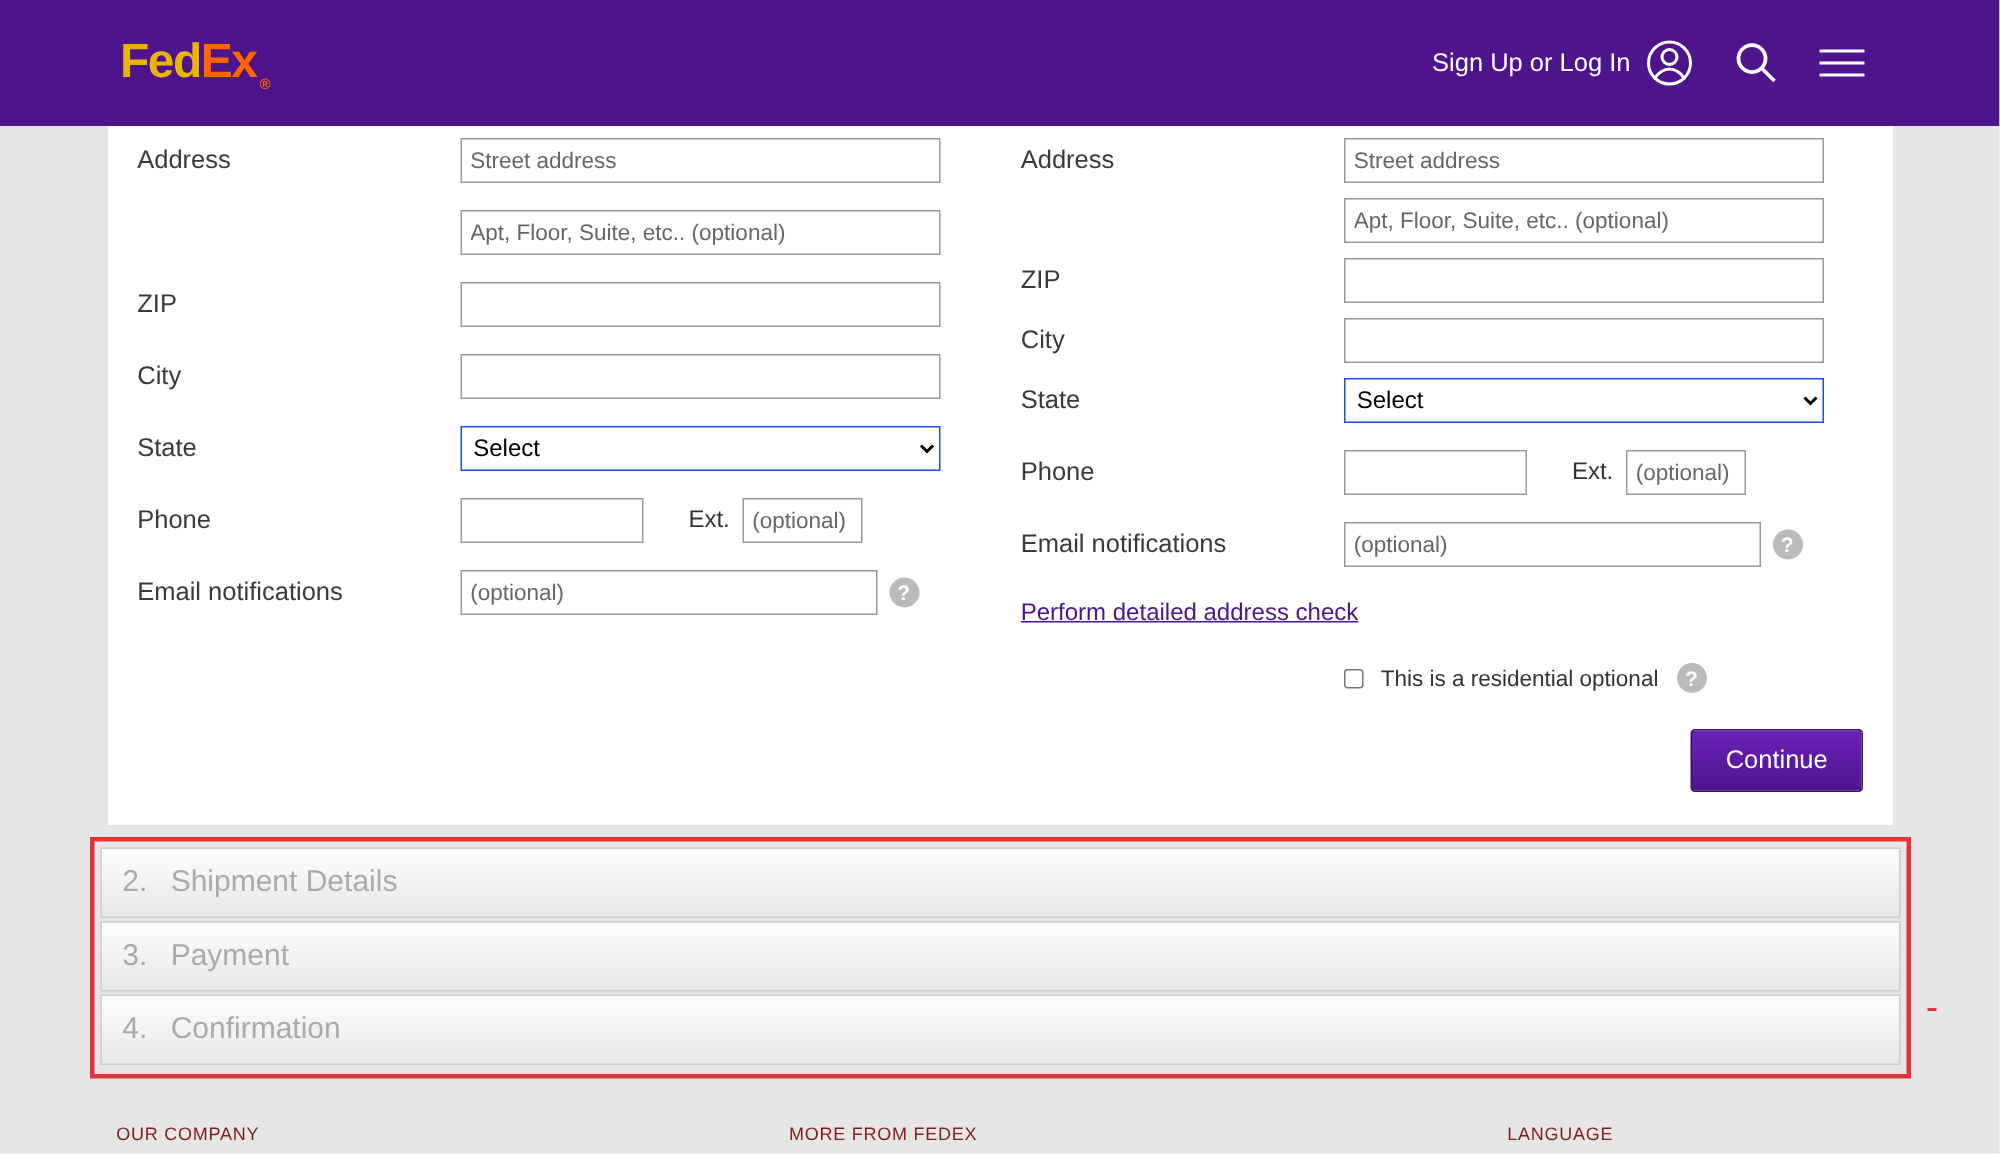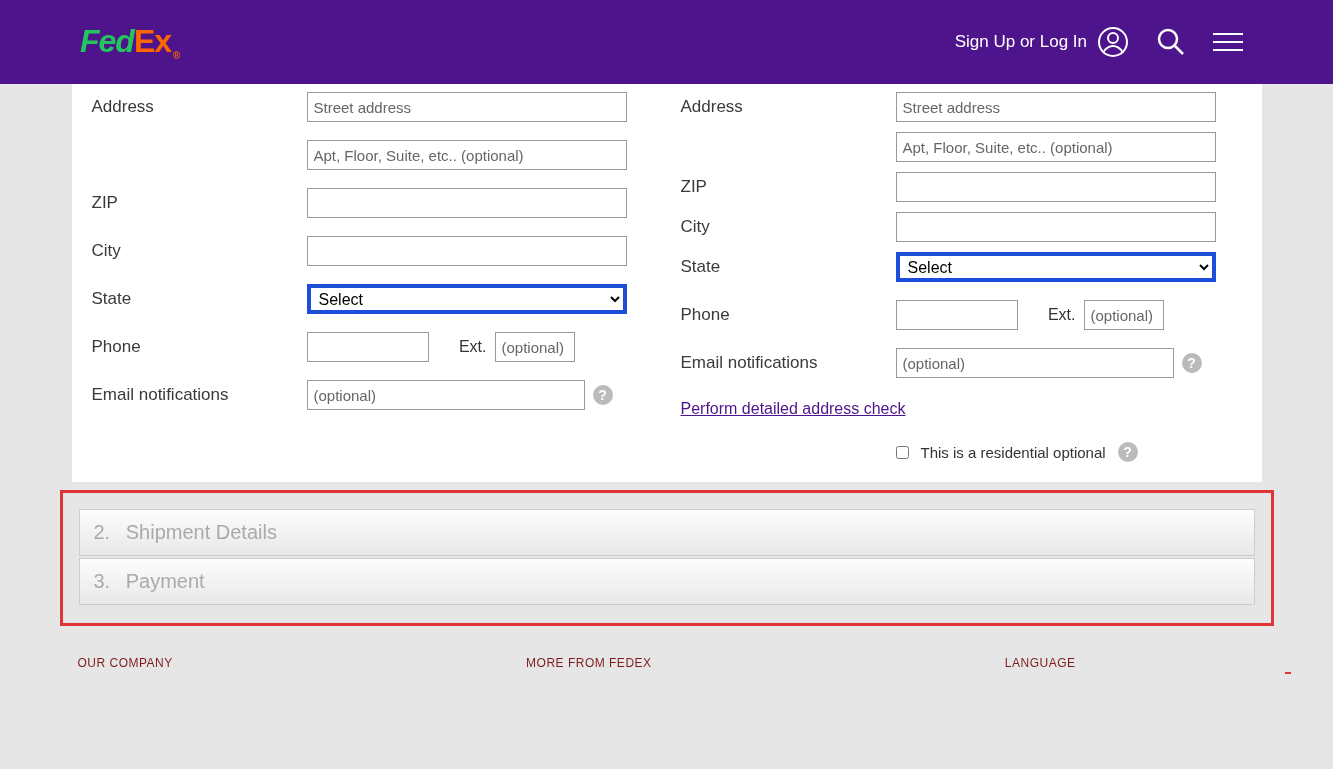--- a/index.html
+++ b/index.html
@@ -1,49 +1,49 @@
 <!DOCTYPE html>
 <html><head>
 <meta charset="utf-8">
 <style>
 * { margin:0; padding:0; box-sizing:border-box; font-family: Arial, Helvetica, sans-serif; }
 body { background:#e6e6e6; }
 .header { background:#4d148c; height:84px; display:flex; align-items:center; justify-content:space-between; padding:0 90px 0 80px; }
 .logo { color:#fff; font-weight:bold; font-size:32px; letter-spacing:-1px; }
-.logo .fed { color:#22c55e;font-style:italic; }
+.logo .fed { color:#eab308; }
 .logo .ex { color:#ff6600;text-align:center; }
 .logo .reg { font-size:10px; vertical-align:sub; margin-left:2px; color:#ff6600;}
 .header-right { display:flex; align-items:center; gap:27px; }
 .signin { color:#fff; font-size:17px; display:flex; align-items:center; gap:10px; cursor:pointer;}
 .icon-btn { color:#fff; cursor:pointer; display:flex; align-items:center;}
 .hamburger { display:flex; flex-direction:column; gap:6px; cursor:pointer;}
 .hamburger span { display:block; width:30px; height:2px; background:#fff;}
 .main-wrap { width:1190px; margin:0 auto; background:#fff; padding:0 20px 20px 20px;}
 .form-area { display:flex; gap:28px; padding-top:8px;}
 .col { flex:1; }
 .row { display:flex; align-items:center; margin-bottom:18px; min-height:30px;}
 .row.tight { margin-bottom:10px;}
 .label { width:215px; font-size:17px; color:#3a3a3a;}
 .row input[type=text] { height:30px; border:1px solid #999; padding:0 6px; font-size:15px; color:#333;}
 .row input::placeholder { color:#666;}
 .w320 { width:320px; }
 .w122 { width:122px; }
-select.w320 { width:320px; height:30px; border:4px solid #1d4ed8; font-size:16px; padding:0 4px; background:#fff;}
+select.w320 { width:320px; height:30px; border:1px solid #1d4ed8; font-size:16px; padding:0 4px; background:#fff;}
 .ext-wrap { display:flex; align-items:center; gap:8px; width:268px;}
 .ext-label { font-size:16px; color:#333; margin-left:auto;}
 .opt-input { width:80px; height:30px; border:1px solid #999; padding:0 6px; font-size:15px;}
 .email-wrap { display:flex; align-items:center; gap:8px; width:320px;}
 .email-wrap input { width:278px;}
 .help-icon { width:20px; height:20px; border-radius:50%; background:#bbb; color:#fff; display:flex; align-items:center; justify-content:center; font-size:14px; font-weight:bold; cursor:pointer;}
 .link { color:#4d148c; text-decoration:underline; font-size:16px; cursor:pointer; display:inline-block; margin-top:4px;}
 .res-row { display:flex; align-items:center; gap:12px; margin-top:24px; margin-left:215px;}
 .res-row label { font-size:15px; color:#333;}
 .continue-row { display:flex; justify-content:flex-end; margin-top:24px; padding-bottom:2px;}
 .continue-btn { background:linear-gradient(#6a22b8,#4d148c); color:#fff; border:1px solid #3a0f6a; padding:10px 22px; font-size:17px; border-radius:3px; cursor:pointer;}
-.steps-box { margin:8px auto 0 auto; width:1214px; border:3px solid #e03535; padding:16px; background:transparent;}
+.steps-box { margin:8px auto 0 auto; width:1214px; border:3px solid #e03535; padding:4px; background:transparent;}
 .step-bar { background:linear-gradient(#fdfdfd,#e8e8e8); border:1px solid #ccc; padding:11px 14px; margin-bottom:2px; font-size:20px; color:#aaa; cursor:pointer;}
 .step-bar .num { margin-right:10px;}
 .footer { width:1190px; margin:30px auto 0 auto; display:flex; justify-content:space-between; padding:0 6px;}
 .footer-col { font-size:12px; color:#7f1d1d; letter-spacing:0.5px;}
 .red-tick { position:fixed; right:42px; top:672px; width:6px; height:2px; background:#e03535;}
 </style>
 </head>
 <body>
 
 <div class="header">
@@ -158,30 +158,37 @@
       </div>
       <div class="link">Perform detailed address check</div>
       <div class="res-row">
         <input type="checkbox" style="">
         <label>This is a residential optional</label>
         <div class="help-icon">?</div>
       </div>
     </div>
   </div>
 
+  <div class="continue-row">
+    <button class="continue-btn">Continue</button>
+  </div>
 </div>
 
 <div class="steps-box">
   <div class="step-bar">
     <span class="num">2.</span>
     <span>Shipment Details</span>
   </div>
   <div class="step-bar">
     <span class="num">3.</span>
     <span>Payment</span>
+  </div>
+  <div class="step-bar">
+    <span class="num">4.</span>
+    <span>Confirmation</span>
   </div>
 </div>
 
 <div class="footer">
   <div class="footer-col">OUR COMPANY</div>
   <div class="footer-col">MORE FROM FEDEX</div>
   <div class="footer-col" style="margin-right:180px;">LANGUAGE</div>
 </div>
 
 <div class="red-tick"></div>

